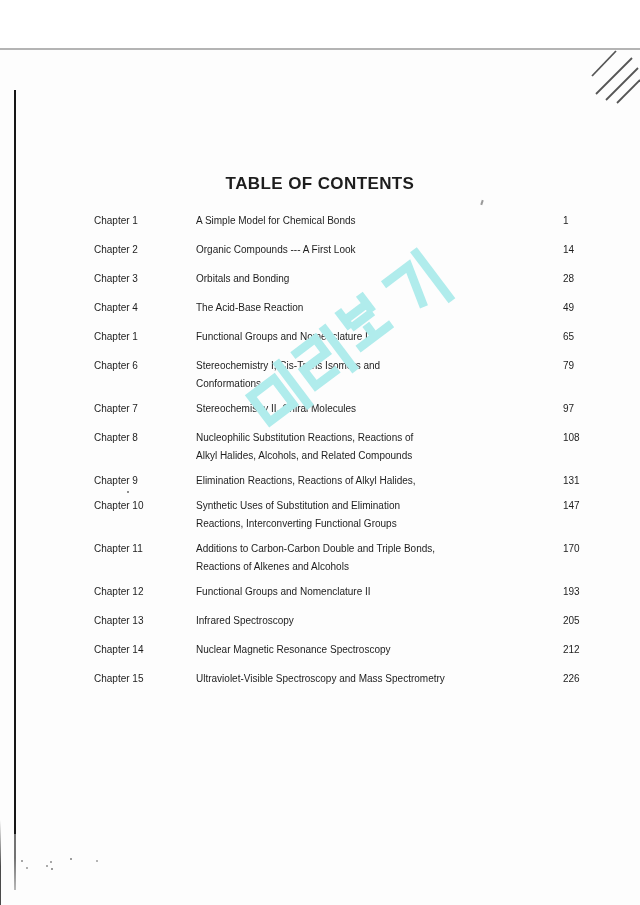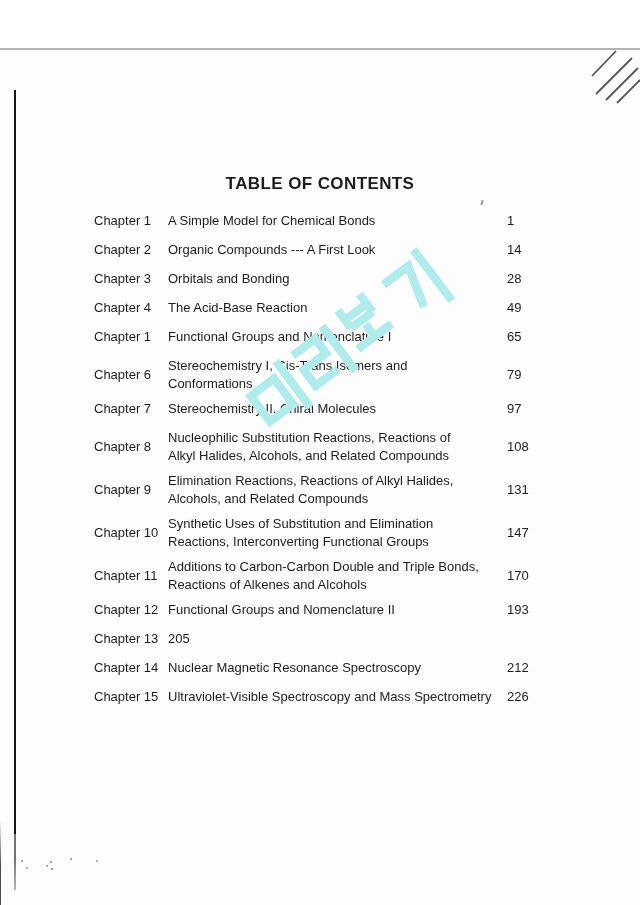--- a/index.html
+++ b/index.html
@@ -13,21 +13,21 @@
   .edge-bottom{position:absolute;top:901px;left:0;right:0;height:4px;
     background:linear-gradient(to right,#d9d9d9 0px,#a9a9a9 55px,#606060 95px,#6b6b6b 100%);}
   .edge-left-low{position:absolute;left:0;top:772px;width:1px;height:133px;
     background:linear-gradient(to bottom,rgba(80,80,80,0),#4a4a4a 35%);}
   .scan-line{position:absolute;left:14px;top:42px;width:2px;height:800px;
     background:linear-gradient(to bottom,#161616 0 93%,rgba(22,22,22,.6) 93% 96%,rgba(22,22,22,.3) 100%);}
   .corner-hatch{position:absolute;top:0;right:0;}
   h1.title{position:absolute;top:126px;left:0;right:0;margin:0;text-align:center;
     font-size:17px;font-weight:bold;letter-spacing:.4px;}
   .toc{position:absolute;left:94px;top:164px;width:446px;}
-  .row{display:flex;align-items:center;font-size:13px;line-height:18px;margin-bottom:11px;}
+  .row{display:flex;align-items:flex-start;font-size:10px;line-height:18px;margin-bottom:11px;gap:28px;}
   .row.two-line{margin-bottom:7px;}
   .ch{width:74px;flex:none;}
   .tt{width:339px;flex:none;white-space:nowrap;}
   .pg{flex:none;}
   .wm{position:absolute;left:0;top:0;pointer-events:none;}
   .tick{position:absolute;left:481px;top:152px;width:2px;height:5px;background:#9a9a9a;transform:rotate(18deg);}
   .speckles{position:absolute;left:21px;top:812px;width:2px;height:2px;background:#a6a6a6;
     box-shadow:29px 1px #a8a8a8,49px -2px #9e9e9e,75px 0 #b5b5b5,5px 7px #b0b0b0,
                25px 5px #ababab,30px 8px #9b9b9b,106px -369px #8f8f8f;}
 </style>
@@ -116,21 +116,20 @@
           <div>Nucleophilic Substitution Reactions, Reactions of</div>
           <div>Alkyl Halides, Alcohols, and Related Compounds</div>
         </span>
       <span class="pg">108</span>
     </div>
 
     <div class="row two-line">
       <span class="ch">Chapter 9</span>
       <span class="tt">
           <div>Elimination Reactions, Reactions of Alkyl Halides,</div>
-          <div>Alcohols, and Related Compounds</div>
         </span>
       <span class="pg">131</span>
     </div>
 
     <div class="row two-line">
       <span class="ch">Chapter 10</span>
       <span class="tt">
           <div>Synthetic Uses of Substitution and Elimination</div>
           <div>Reactions, Interconverting Functional Groups</div>
         </span>
@@ -149,20 +148,23 @@
     <div class="row">
       <span class="ch">Chapter 12</span>
       <span class="tt">
           <div>Functional Groups and Nomenclature II</div>
         </span>
       <span class="pg">193</span>
     </div>
 
     <div class="row">
       <span class="ch">Chapter 13</span>
+      <span class="tt">
+          <div>Infrared Spectroscopy</div>
+        </span>
       <span class="pg">205</span>
     </div>
 
     <div class="row">
       <span class="ch">Chapter 14</span>
       <span class="tt">
           <div>Nuclear Magnetic Resonance Spectroscopy</div>
         </span>
       <span class="pg">212</span>
     </div>

